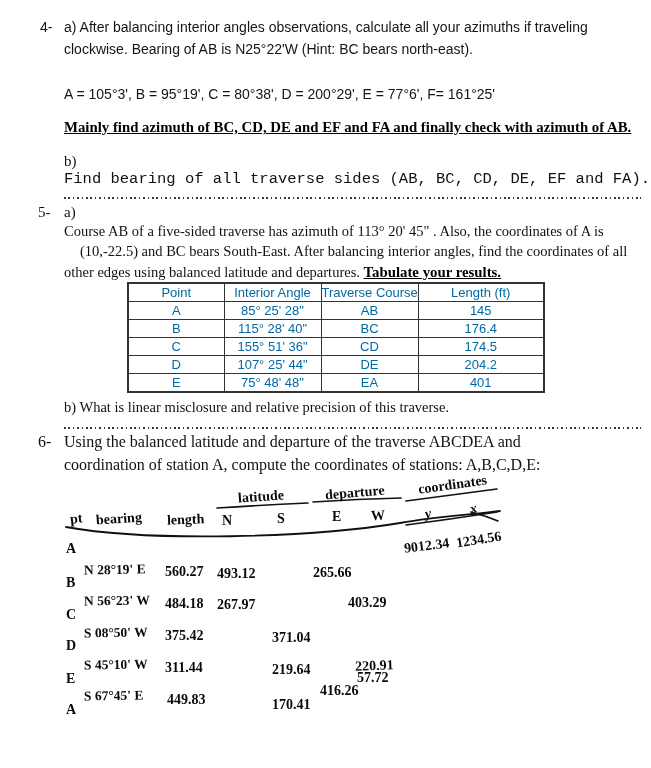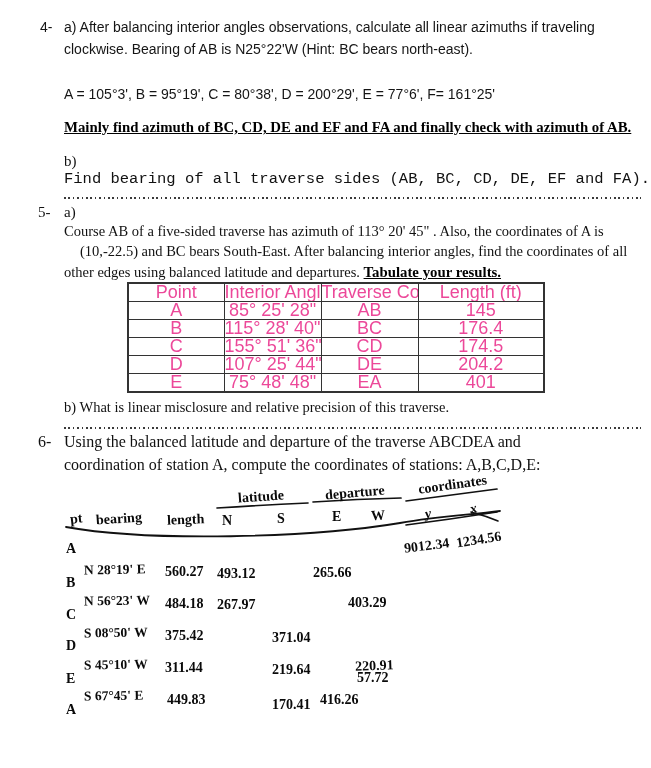--- a/index.html
+++ b/index.html
@@ -8,37 +8,37 @@
     margin:0 auto;overflow:hidden;color:#111;
   }
   .abs{position:absolute;white-space:nowrap;}
   .sans{font-family:"Liberation Sans",sans-serif;font-size:14px;color:#151515;}
   .serif{font-family:"Liberation Serif",serif;font-size:14.5px;color:#111;}
   .serif-lg{font-family:"Liberation Serif",serif;font-size:16px;color:#111;}
   .boldul{font-family:"Liberation Serif",serif;font-weight:bold;font-size:14.8px;
           text-decoration:underline;color:#000;}
   .dotsep{height:2px;background:repeating-linear-gradient(90deg,#3a3a3a 0 1.6px,transparent 1.6px 4.4px);}
   .p5table{border-collapse:collapse;table-layout:fixed;
-           font-family:"Liberation Sans",sans-serif;font-size:18px;color:#ec4899;
+           font-family:"Liberation Sans",sans-serif;font-size:13px;color:#0369a1;
            border:2px solid #333;}
   .p5table th,.p5table td{border:1px solid #333;text-align:center;padding:0;height:17px;
                           line-height:17px;font-weight:normal;overflow:hidden;}
   .p5table th{font-weight:normal;}
   .hw{font-family:"Liberation Serif",serif;font-weight:bold;color:#0a0a0a;font-size:14px;}
   .hw-sm{font-family:"Liberation Serif",serif;font-weight:bold;color:#0a0a0a;font-size:13.5px;}
   .hw-it{font-family:"Liberation Serif",serif;font-weight:bold;font-style:italic;color:#0a0a0a;font-size:14px;}
   svg{display:block;}
 </style>
 </head>
 <body>
 
 <div class="page">
 
   <span class="abs sans" style="left:40px;top:19px;">4-</span>
-  <span class="abs sans" style="left:64px;top:19px;">a) After balancing interior angles observations, calculate all linear azimuths if traveling</span>
+  <span class="abs sans" style="left:64px;top:19px;">a) After balancing interior angles observations, calculate all your azimuths if traveling</span>
   <span class="abs sans" style="left:64px;top:41px;text-align:right;">clockwise. Bearing of AB is N25°22'W (Hint: BC bears north-east).</span>
 
   <span class="abs sans" style="left:64px;top:86px;">A = 105°3', B = 95°19', C = 80°38', D = 200°29', E = 77°6', F= 161°25'</span>
 
   <span class="abs boldul" style="left:64px;top:119px;">Mainly find azimuth of BC, CD, DE and EF and FA and finally check with azimuth of AB.</span>
 
   <span class="abs serif" style="left:64px;top:153px;font-size:15px;">b)</span>
   <span class="abs serif" style="left:64px;top:170px;font-size:15.5px;font-family:Liberation Mono, monospace;">Find bearing of all traverse sides (AB, BC, CD, DE, EF and FA).</span>
 
   <div class="abs dotsep" style="left:64px;top:197px;width:577px;"></div>
@@ -160,16 +160,16 @@
     <span class="abs hw" style="left:357px;top:151px;margin-top:44px;">57.72</span>
 
     <span class="abs hw-sm" style="left:84px;top:182px;transform:rotate(-1deg);">S 45°10' W</span>
     <span class="abs hw" style="left:165px;top:185px;">311.44</span>
     <span class="abs hw" style="left:272px;top:187px;">219.64</span>
     <span class="abs hw" style="left:355px;top:183px;transform:rotate(-2deg);">220.91</span>
 
     <span class="abs hw-sm" style="left:84px;top:213px;transform:rotate(-1deg);">S 67°45' E</span>
     <span class="abs hw" style="left:167px;top:217px;">449.83</span>
     <span class="abs hw" style="left:272px;top:222px;">170.41</span>
-    <span class="abs hw" style="left:320px;top:217px;">416.26</span>
+    <span class="abs hw" style="left:320px;top:208px;">416.26</span>
   </div>
 
 </div>
 
 </body></html>

